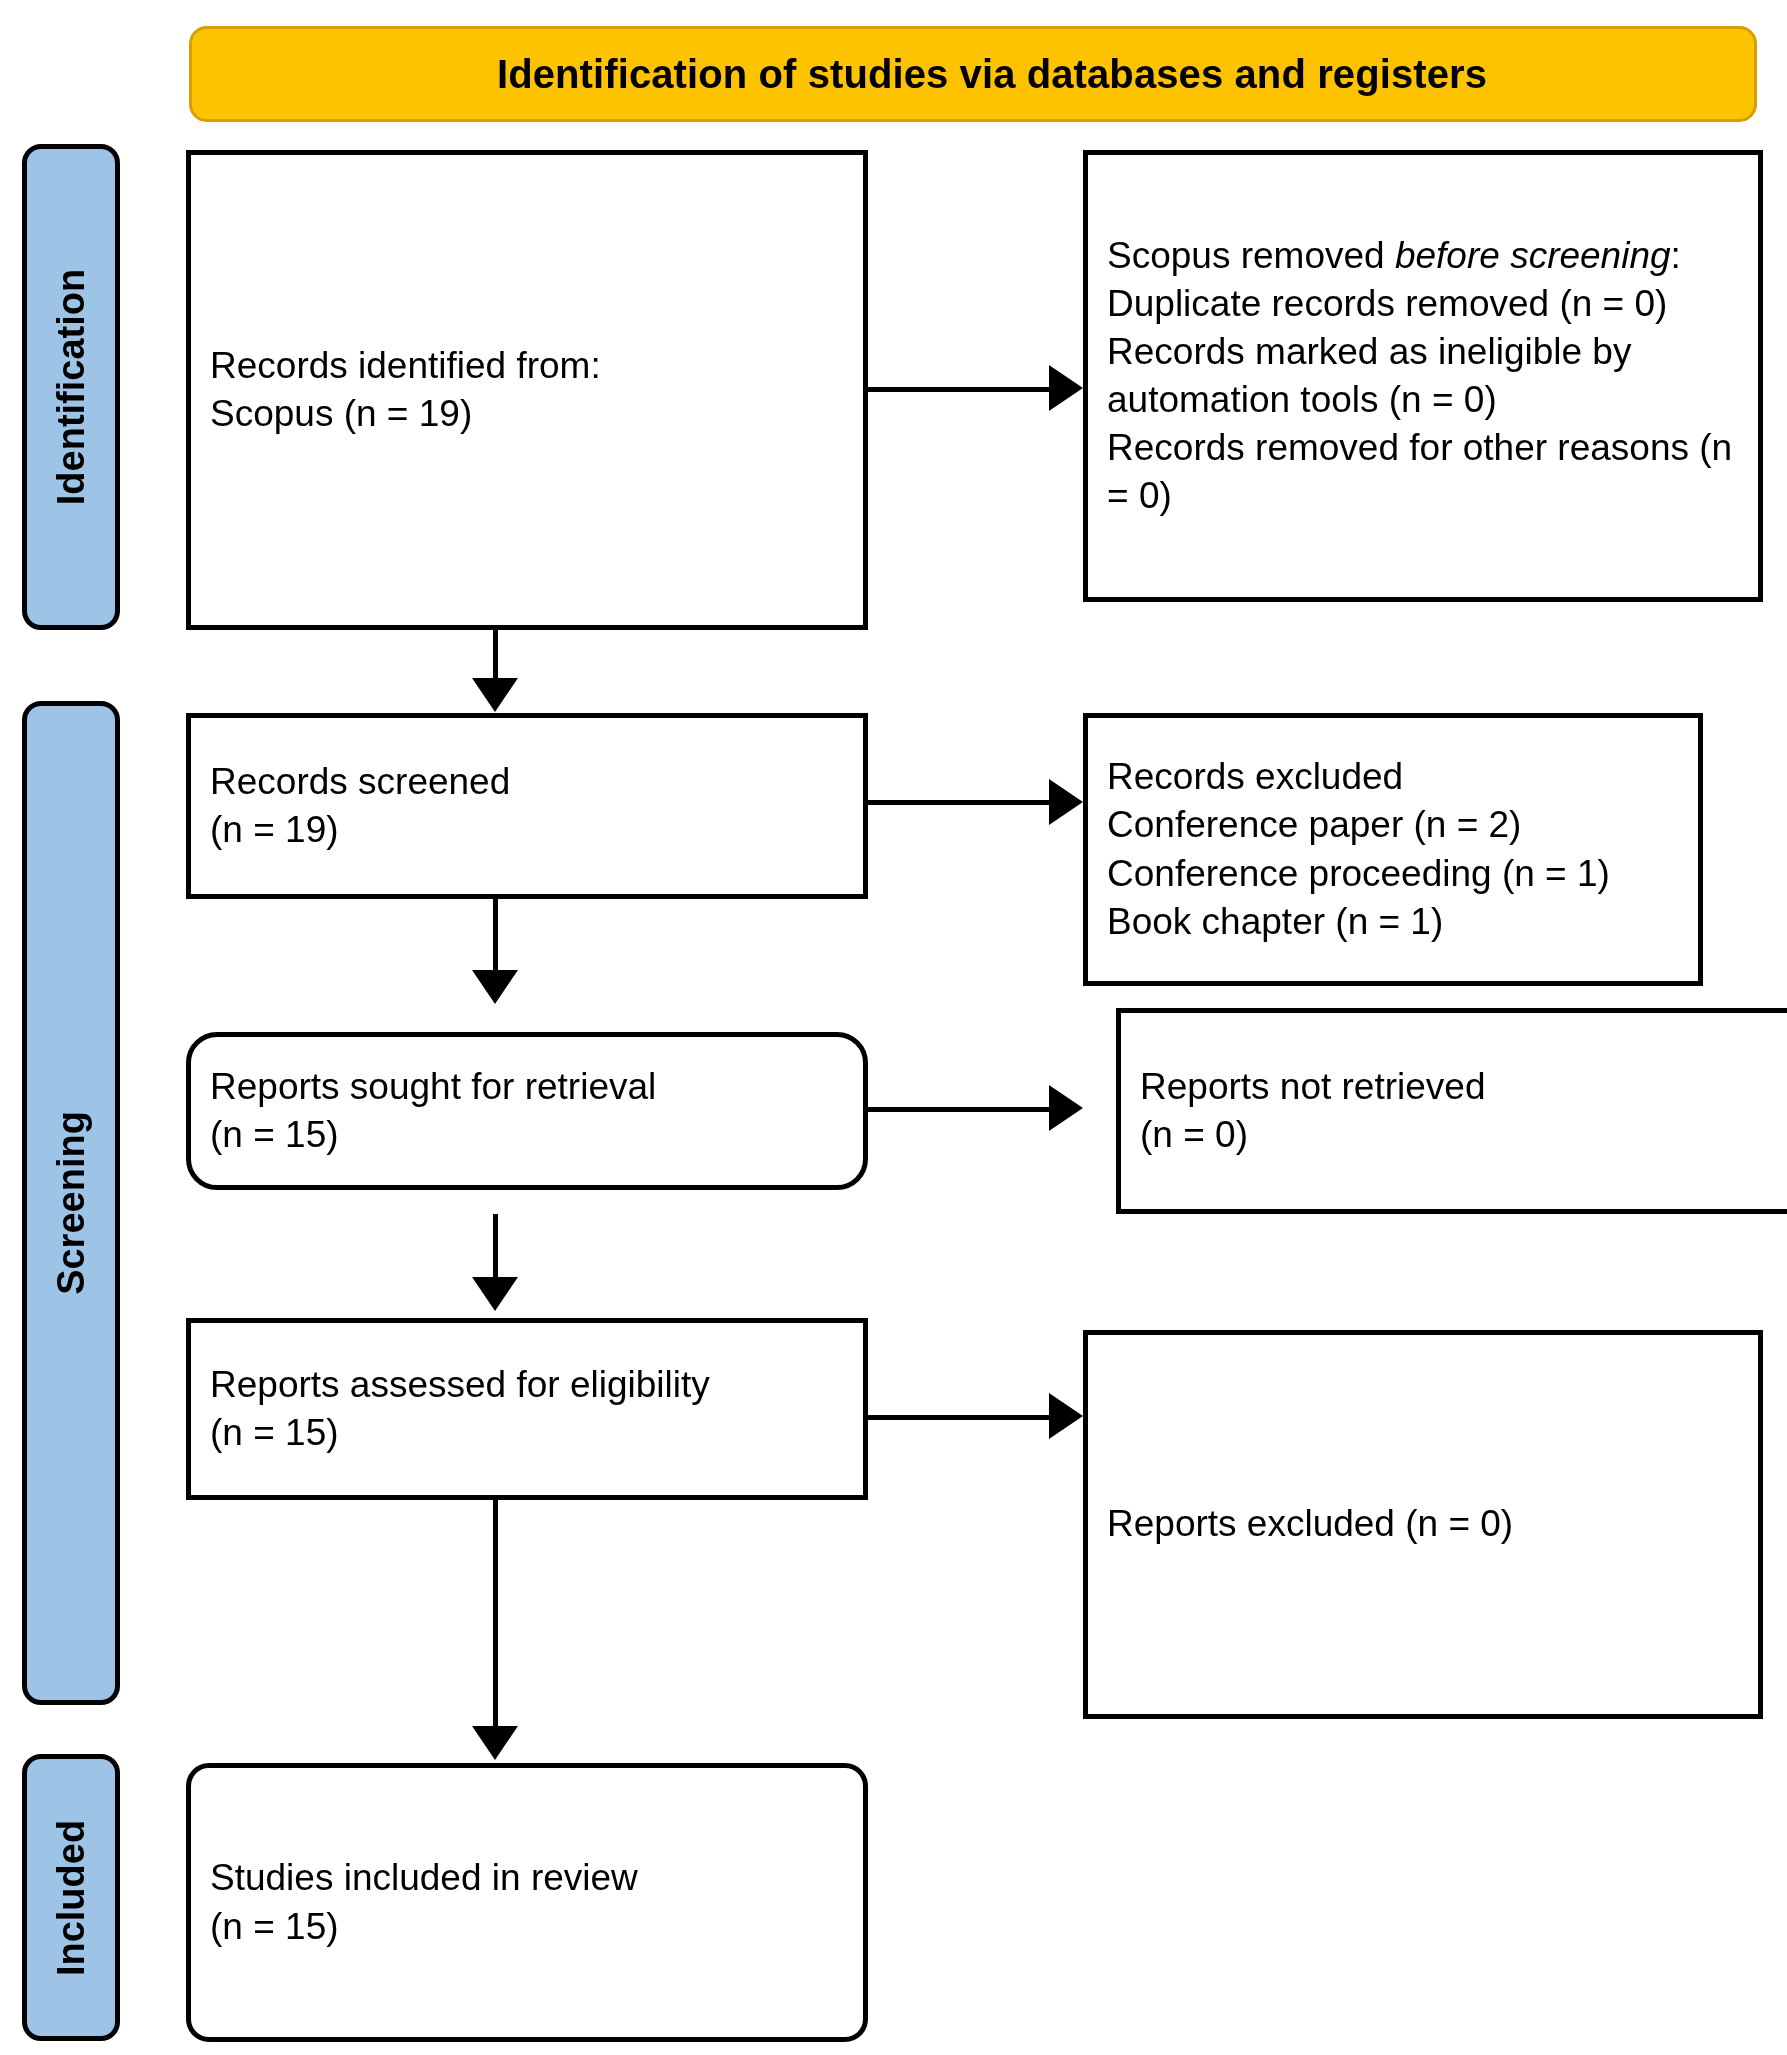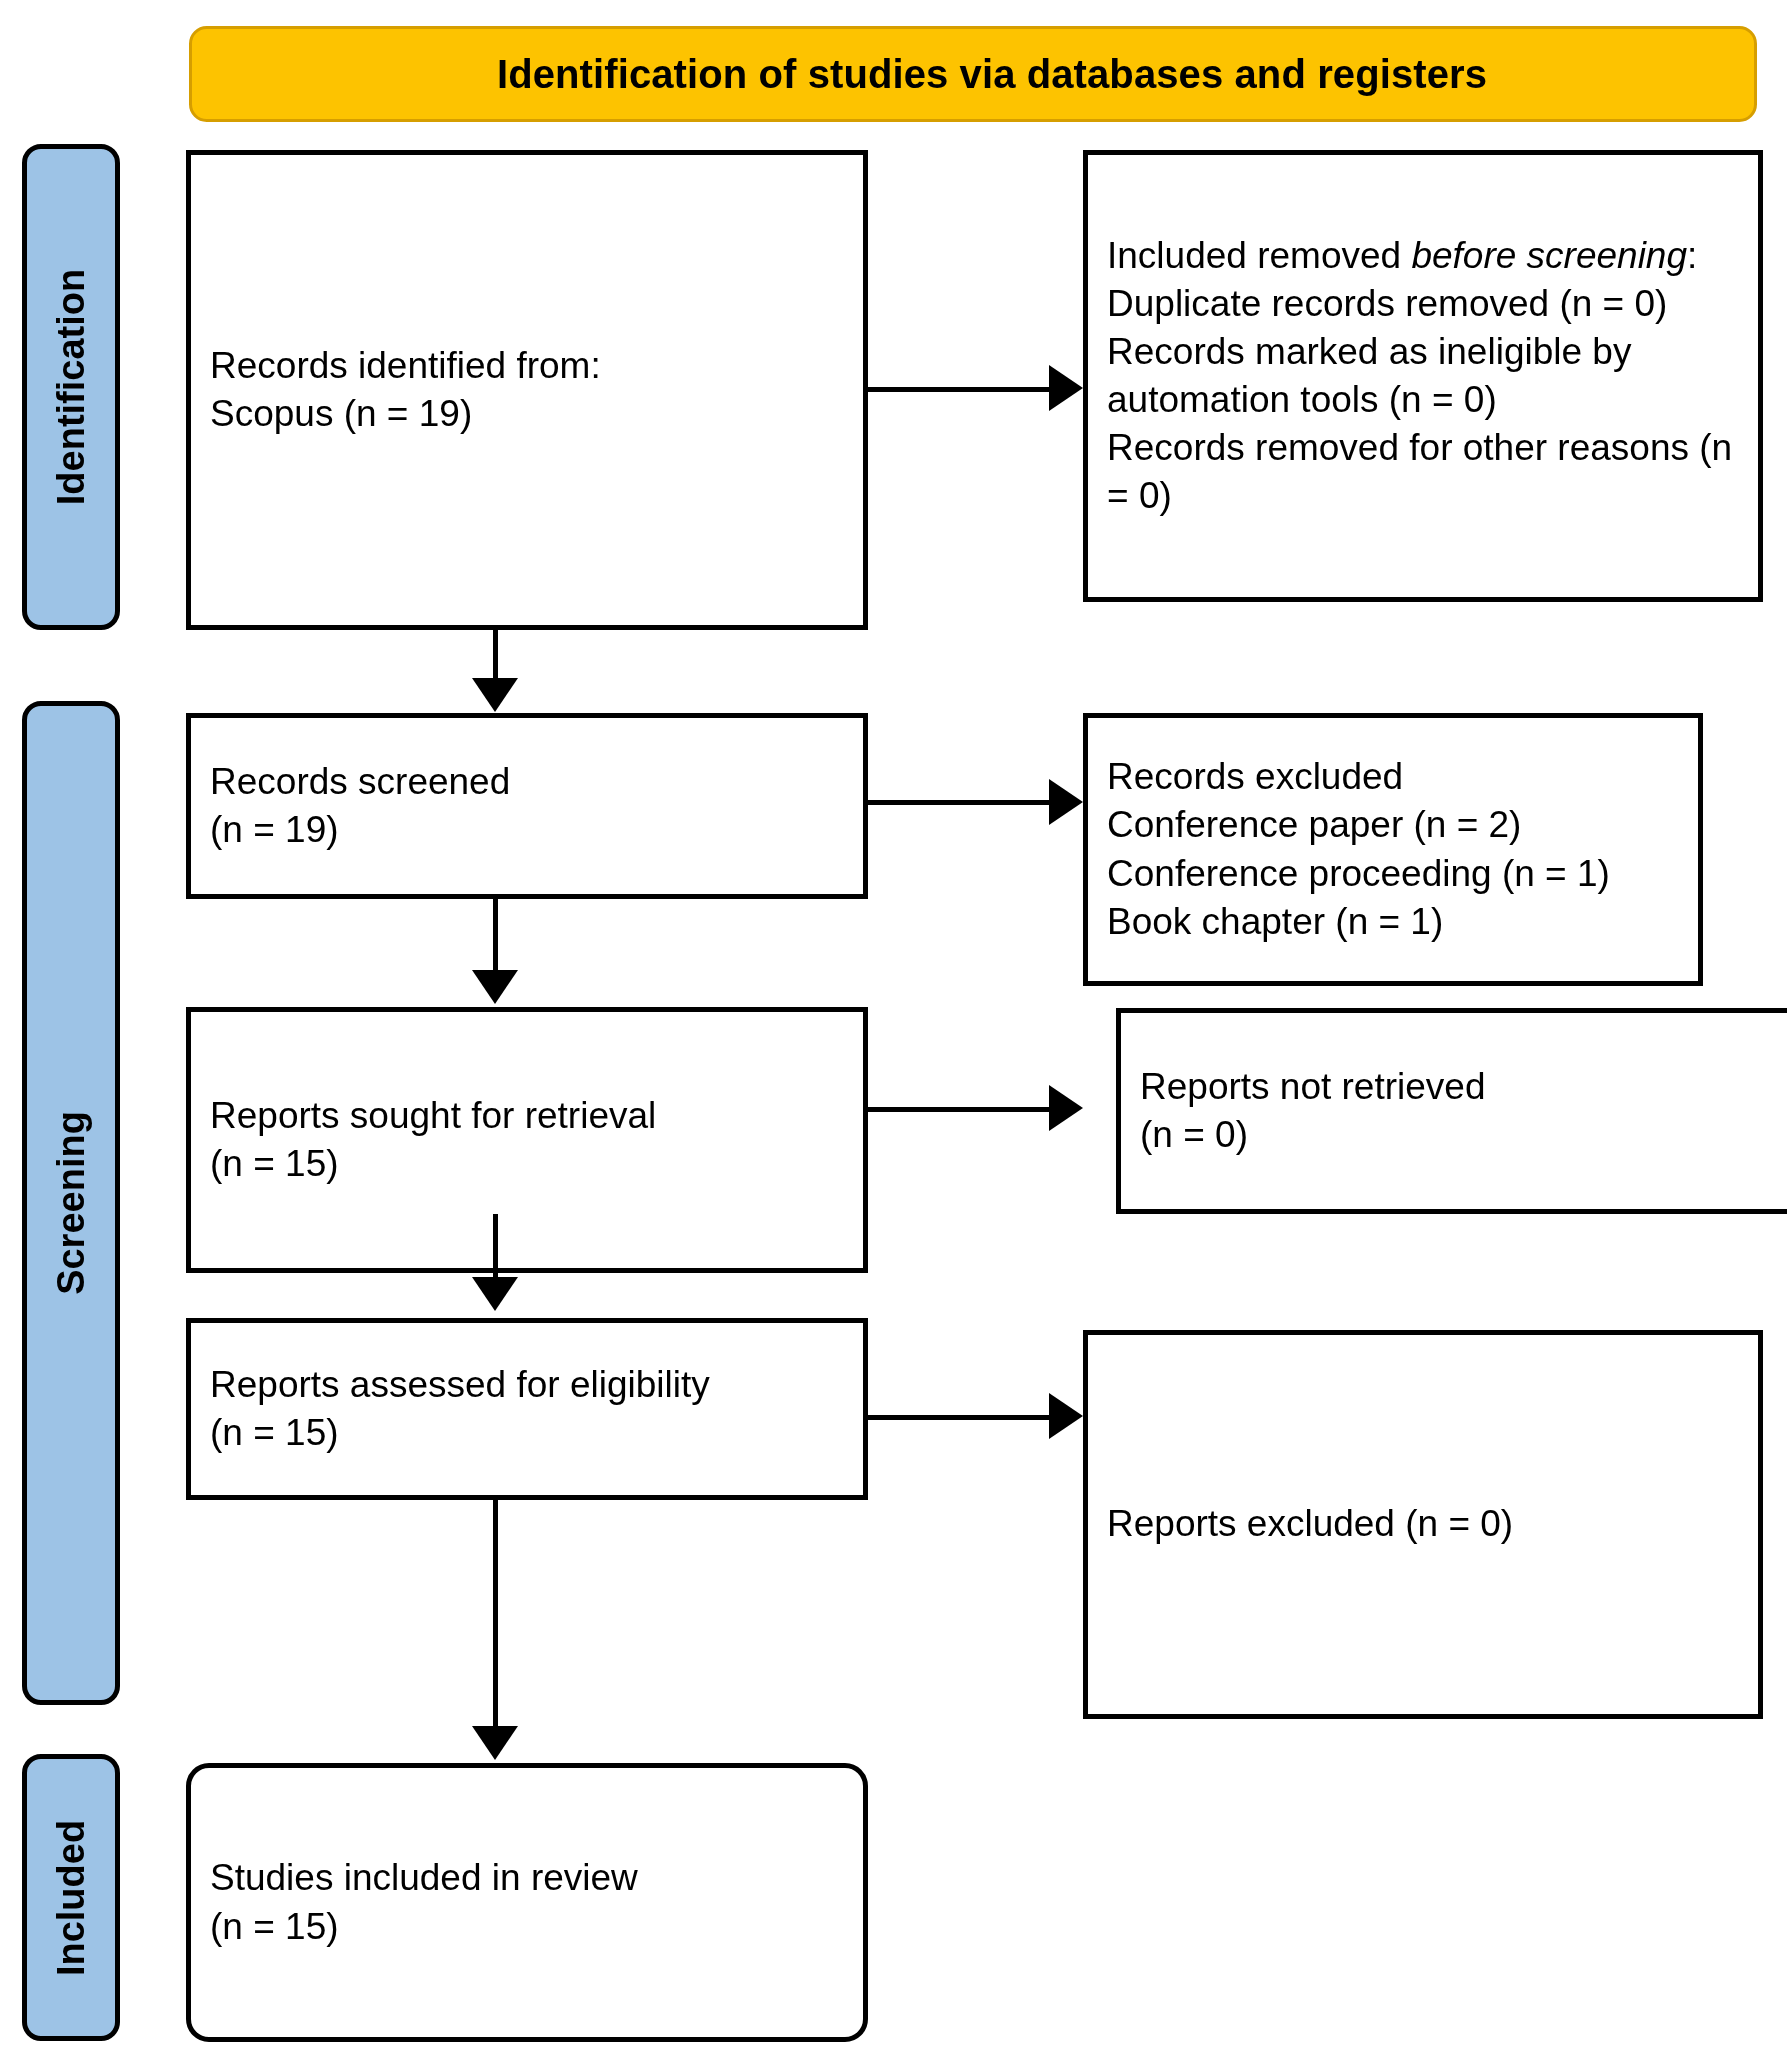--- a/index.html
+++ b/index.html
@@ -79,21 +79,21 @@
     color:#000000;
     padding:0 19px;
     white-space:pre-wrap;
   }
   .sub-line{ padding-left:63px; display:block; }
   .italic{ font-style:italic; }
 
   
   #box-identified    { left:186px; top:150px;  width:682px; height:480px; }
   #box-screened      { left:186px; top:713px;  width:682px; height:186px; }
-  #box-sought        { left:186px; top:1007px; width:682px; height:266px; }
+  #box-sought        { left:186px; top:1032px; width:682px; height:158px;border-radius:31px; }
   #box-assessed      { left:186px; top:1318px; width:682px; height:182px; }
   #box-included      { left:186px; top:1763px; width:682px; height:279px;border-radius:23px; }
 
   
   #box-removed       { left:1083px; top:150px;  width:680px; height:452px; }
   #box-excluded-recs { left:1083px; top:713px;  width:620px; height:273px; }
   #box-not-retrieved { left:1116px; top:1008px; width:796px; height:206px; }
   #box-reports-excl  { left:1083px; top:1298px; width:680px; height:389px;margin-top:32px; }
 
   
@@ -182,21 +182,21 @@
     <span class="btext">Reports assessed for eligibility</span>
     <span class="btext">(n = 15)</span>
   </div>
 
   <div class="flow-box" id="box-included">
     <span class="btext">Studies included in review</span>
     <span class="btext">(n = 15)</span>
   </div>
 
   <div class="flow-box" id="box-removed">
-    <span class="btext"><span>Included removed </span><span class="italic">before screening</span><span>:</span></span>
+    <span class="btext"><span>Scopus removed </span><span class="italic">before screening</span><span>:</span></span>
     <span class="btext sub-line">Duplicate records removed (n = 0)</span>
     <span class="btext sub-line">Records marked as ineligible by automation tools (n = 0)</span>
     <span class="btext sub-line">Records removed for other reasons (n = 0)</span>
   </div>
 
   <div class="flow-box" id="box-excluded-recs">
     <span class="btext">Records excluded</span>
     <span class="btext">Conference paper (n = 2)</span>
     <span class="btext">Conference proceeding (n = 1)</span>
     <span class="btext">Book chapter (n = 1)</span>

